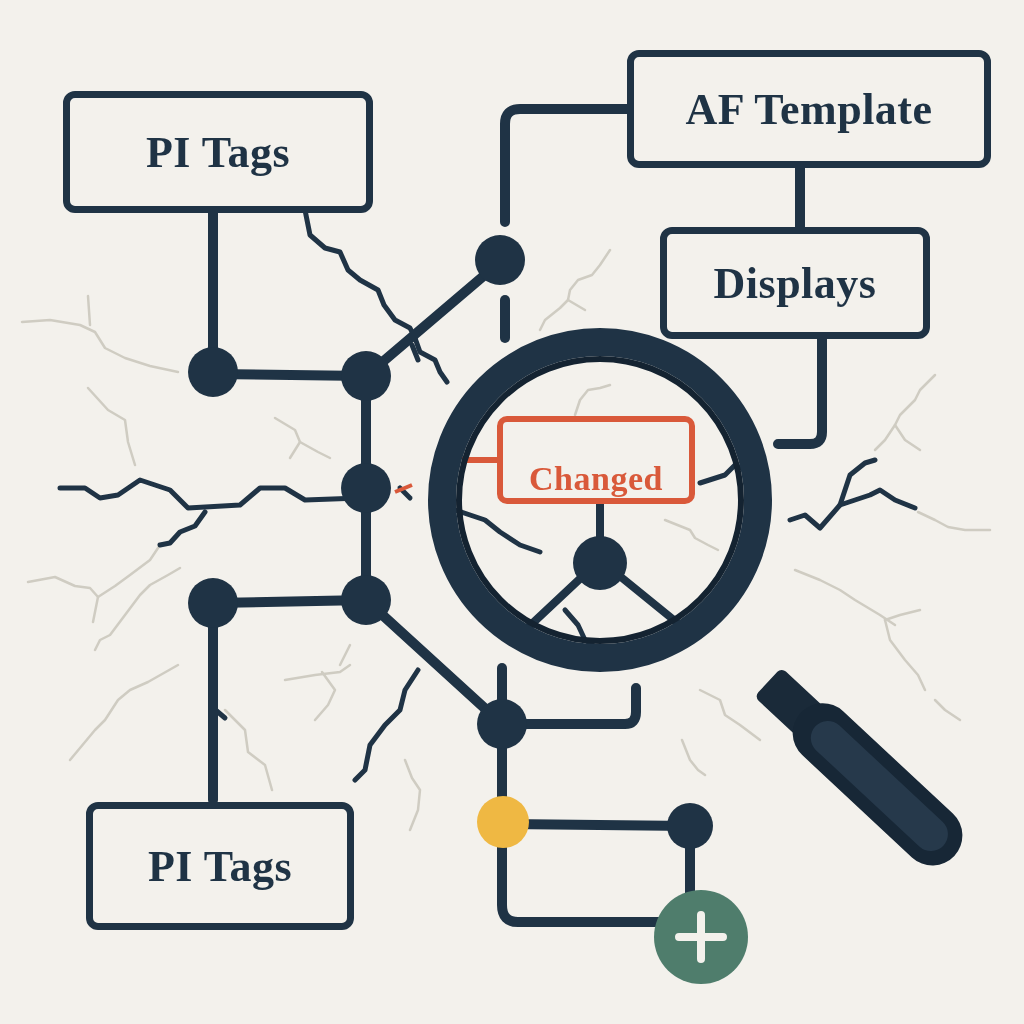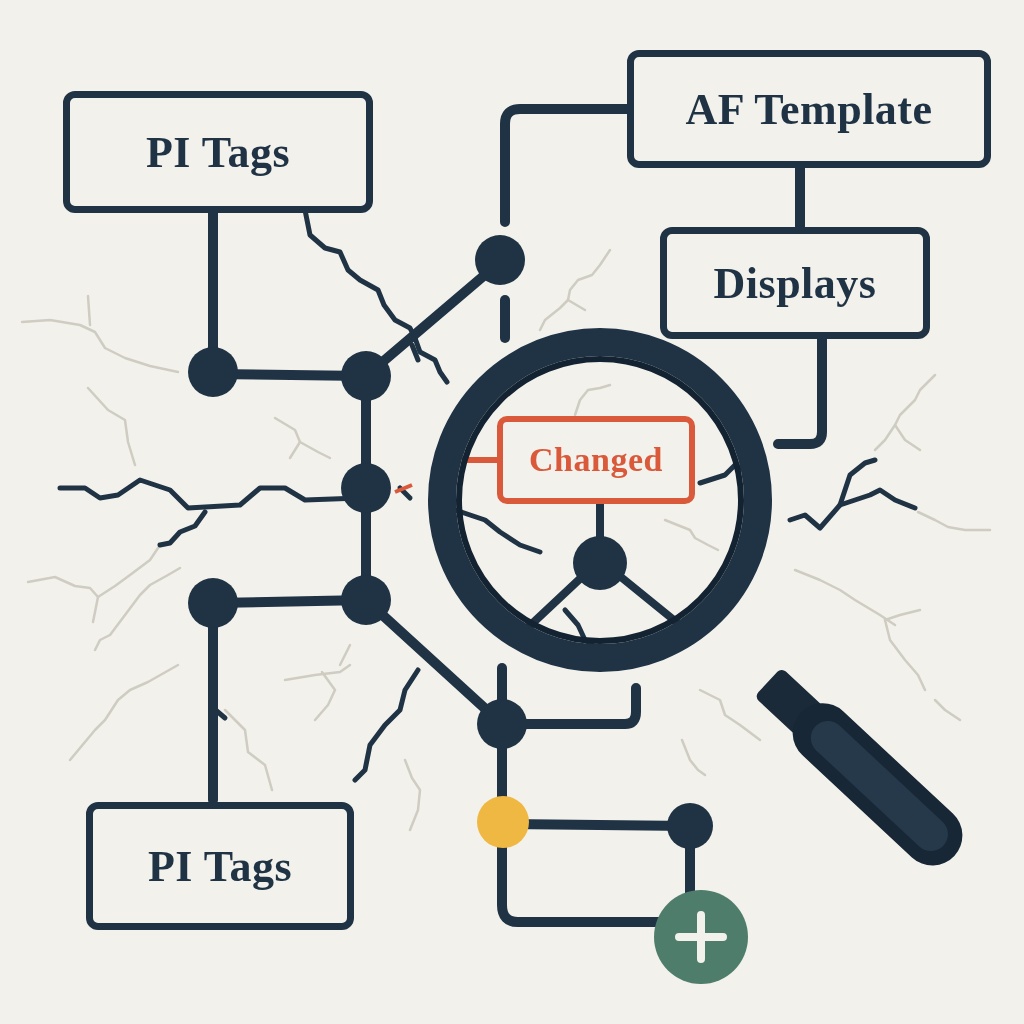--- a/index.html
+++ b/index.html
@@ -152,20 +152,20 @@
   </div>
 
   <div class="box" style="left:627px; top:50px; width:364px; height:118px;text-align:right;">
     <span>AF Template</span>
   </div>
 
   <div class="box" style="left:660px; top:227px; width:270px; height:112px;">
     <span>Displays</span>
   </div>
 
-  <div class="box changed" style="left:497px; top:416px; width:198px; height:88px;">
+  <div class="box changed" style="left:497px; top:416px; width:198px; height:88px;align-items:flex-end;">
     <span>Changed</span>
   </div>
 
   <div class="box" style="left:86px; top:802px; width:268px; height:128px;">
     <span>PI Tags</span>
   </div>
 </div>
 
 </body></html>

